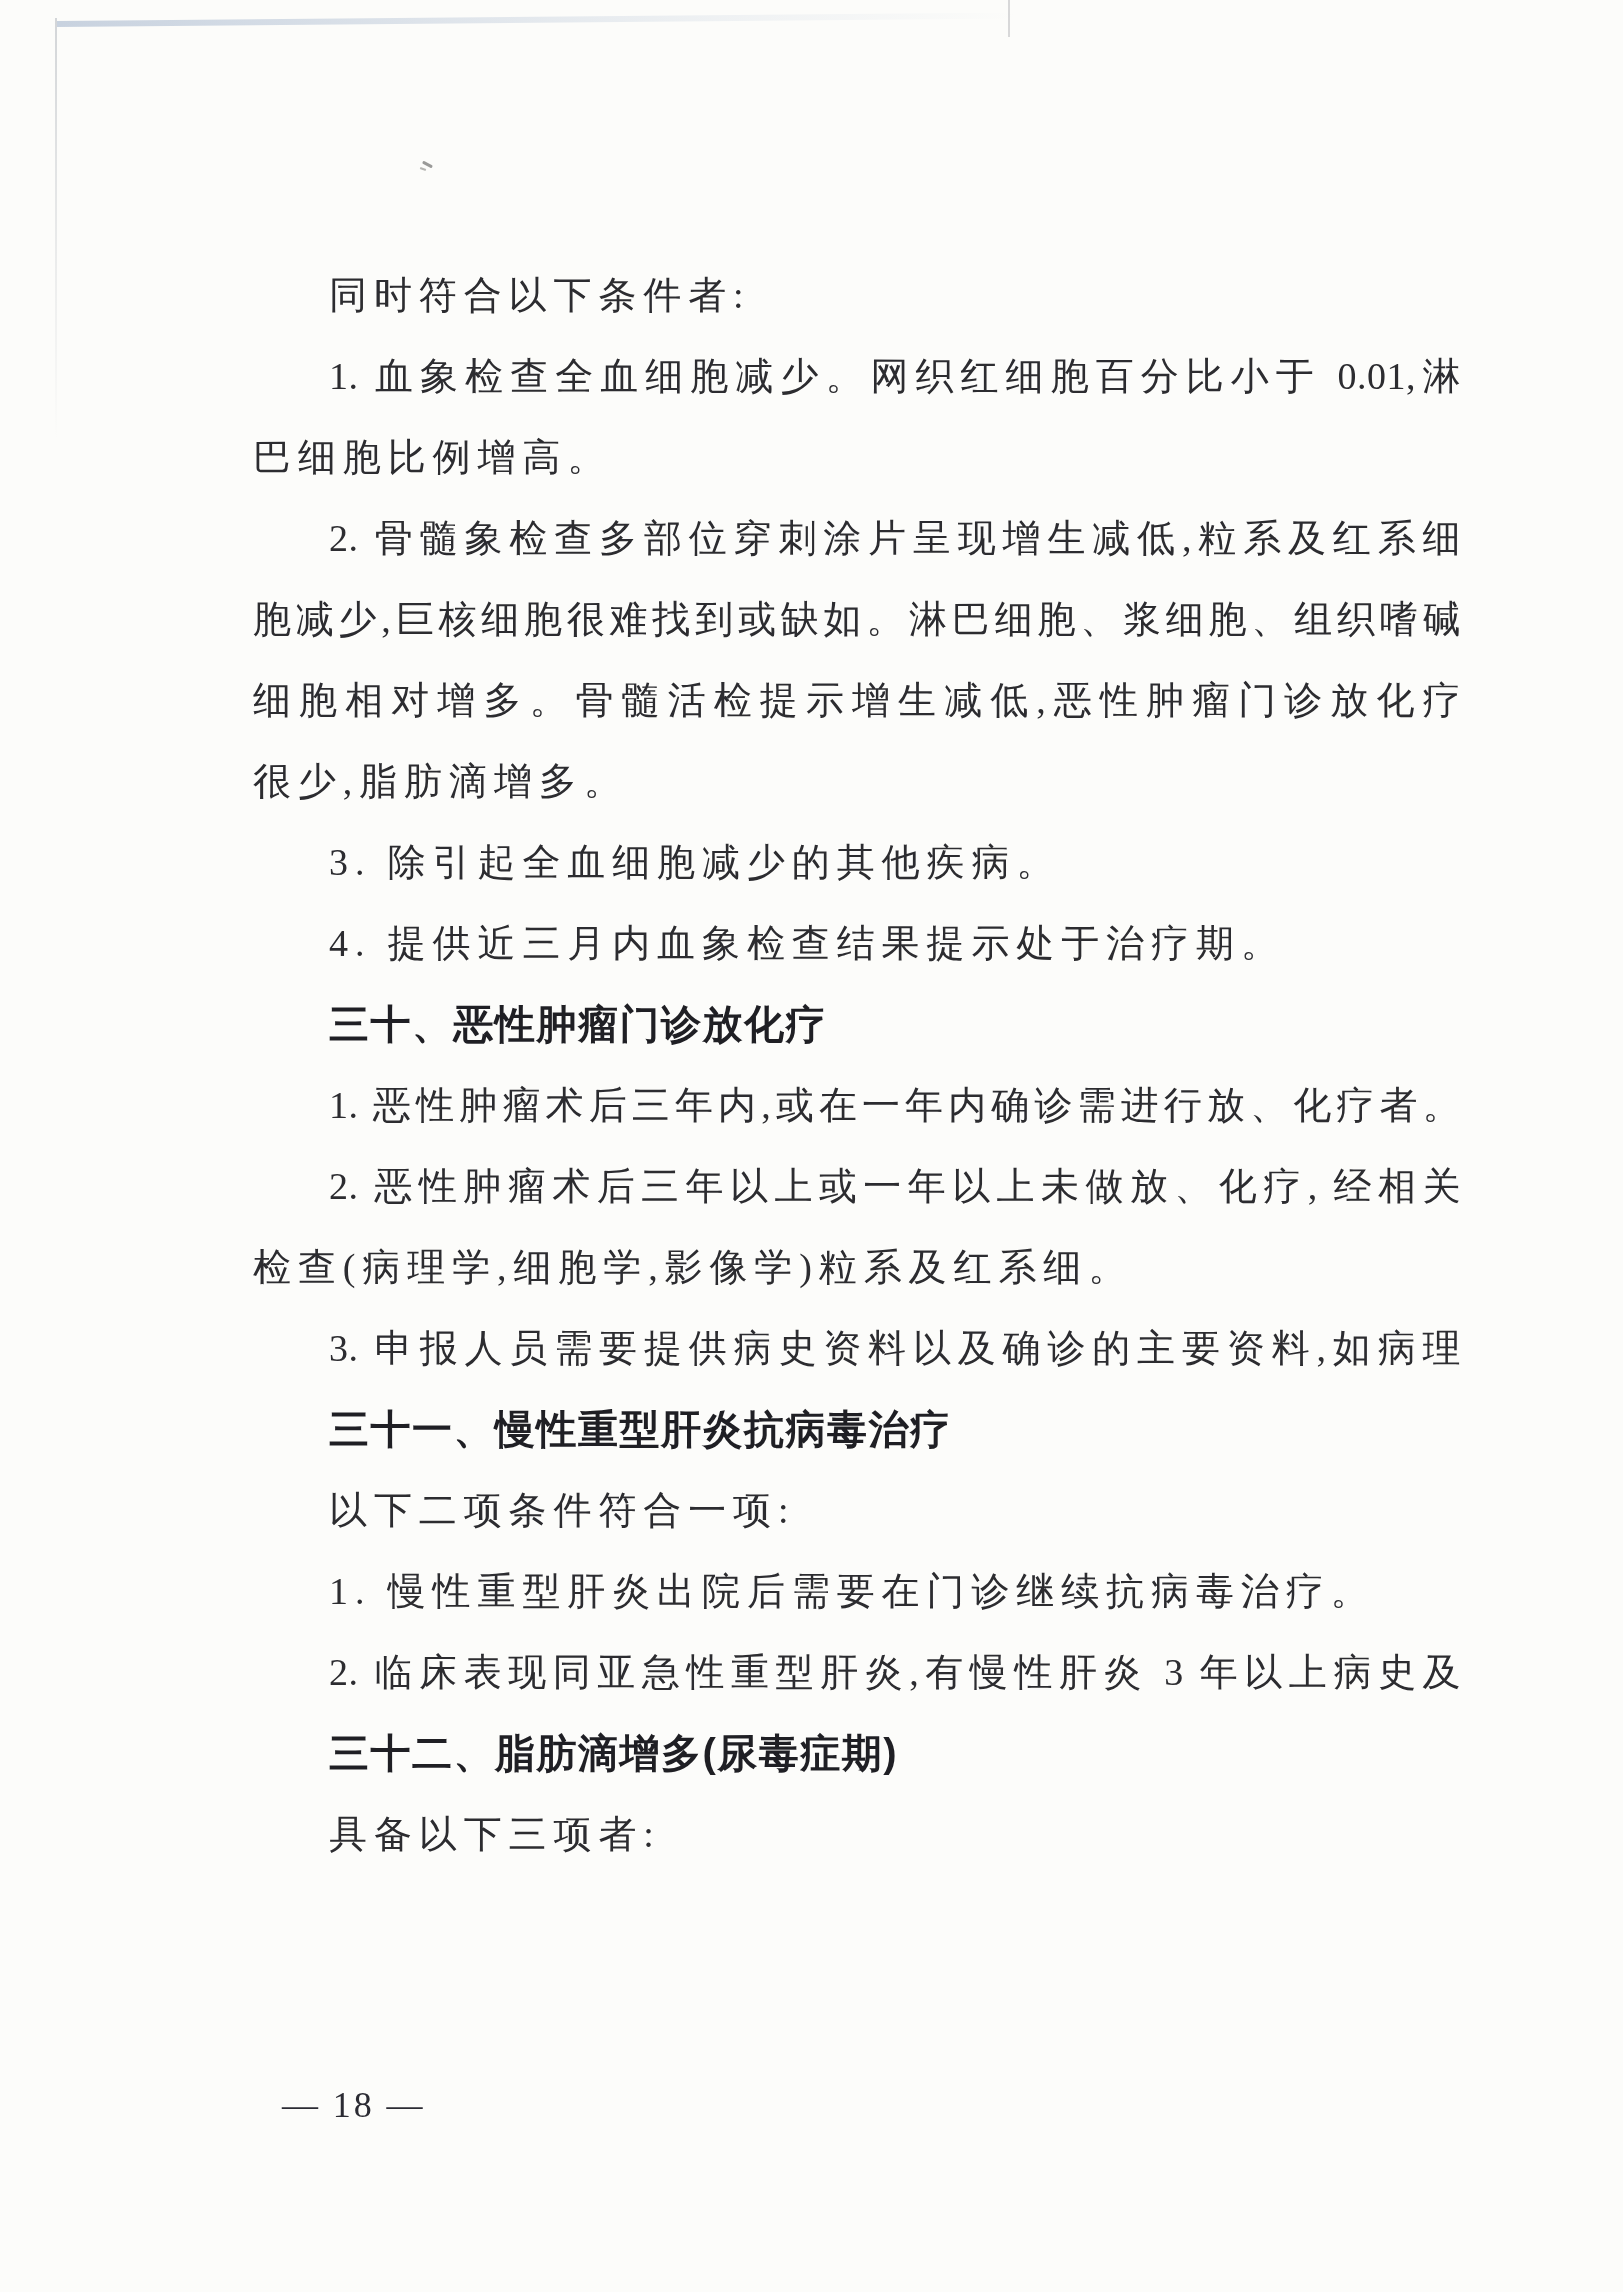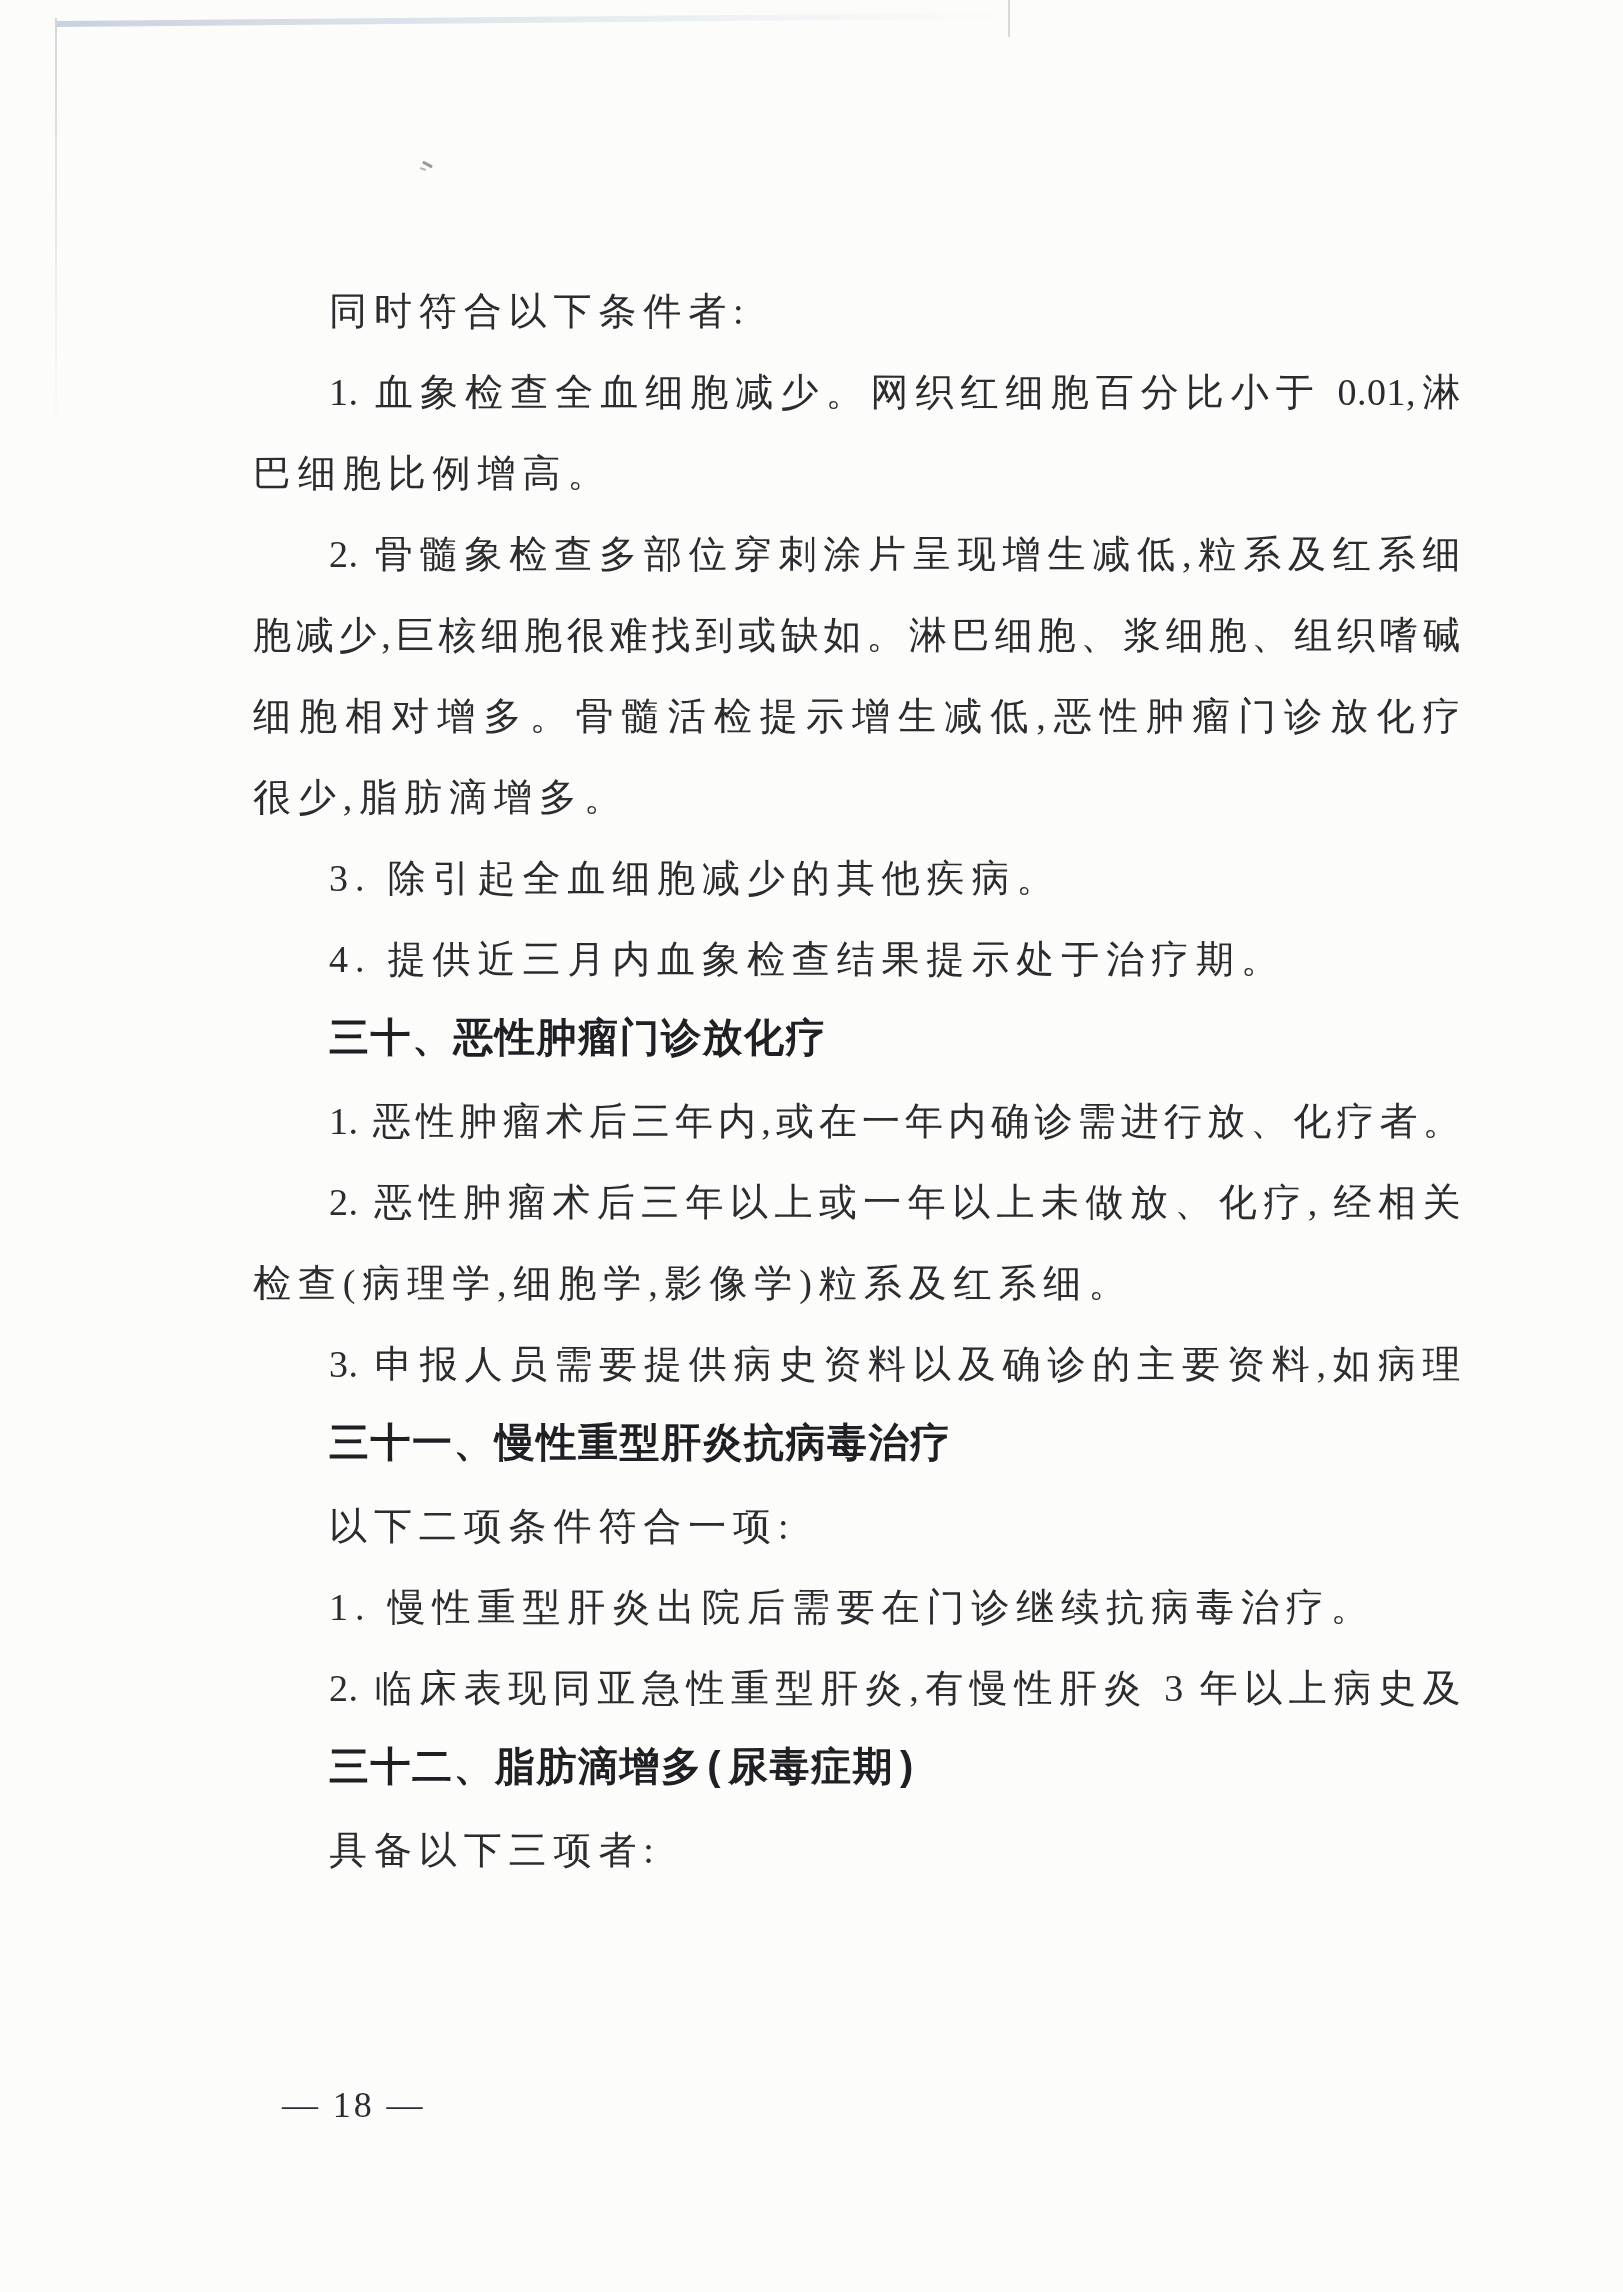--- a/index.html
+++ b/index.html
@@ -50,27 +50,26 @@
     left: 253px;
     top: 272px;
     width: 1208px;
     color: #2c2c30;
   }
   .line {
     height: 47px;
     line-height: 47px;
     margin-bottom: 34px;
     font-size: 38px;
-    margin-top: 16px;
   }
   .line.indent { padding-left: 76px; }
   .line.short  { letter-spacing: 6.9px; white-space: nowrap; }
   .line.fill   { text-align: justify; text-align-last: justify; letter-spacing: 0.5px; }
   .line.heading {
-    font-family: Liberation Mono, monospace;
+    font-family: Liberation Sans, sans-serif;
     font-weight: bold;
     font-size: 40px;
     letter-spacing: 1.5px;
     color: #1f1f24;
     white-space: nowrap;
   }
 
   .page-number {
     position: absolute;
     left: 282px;

